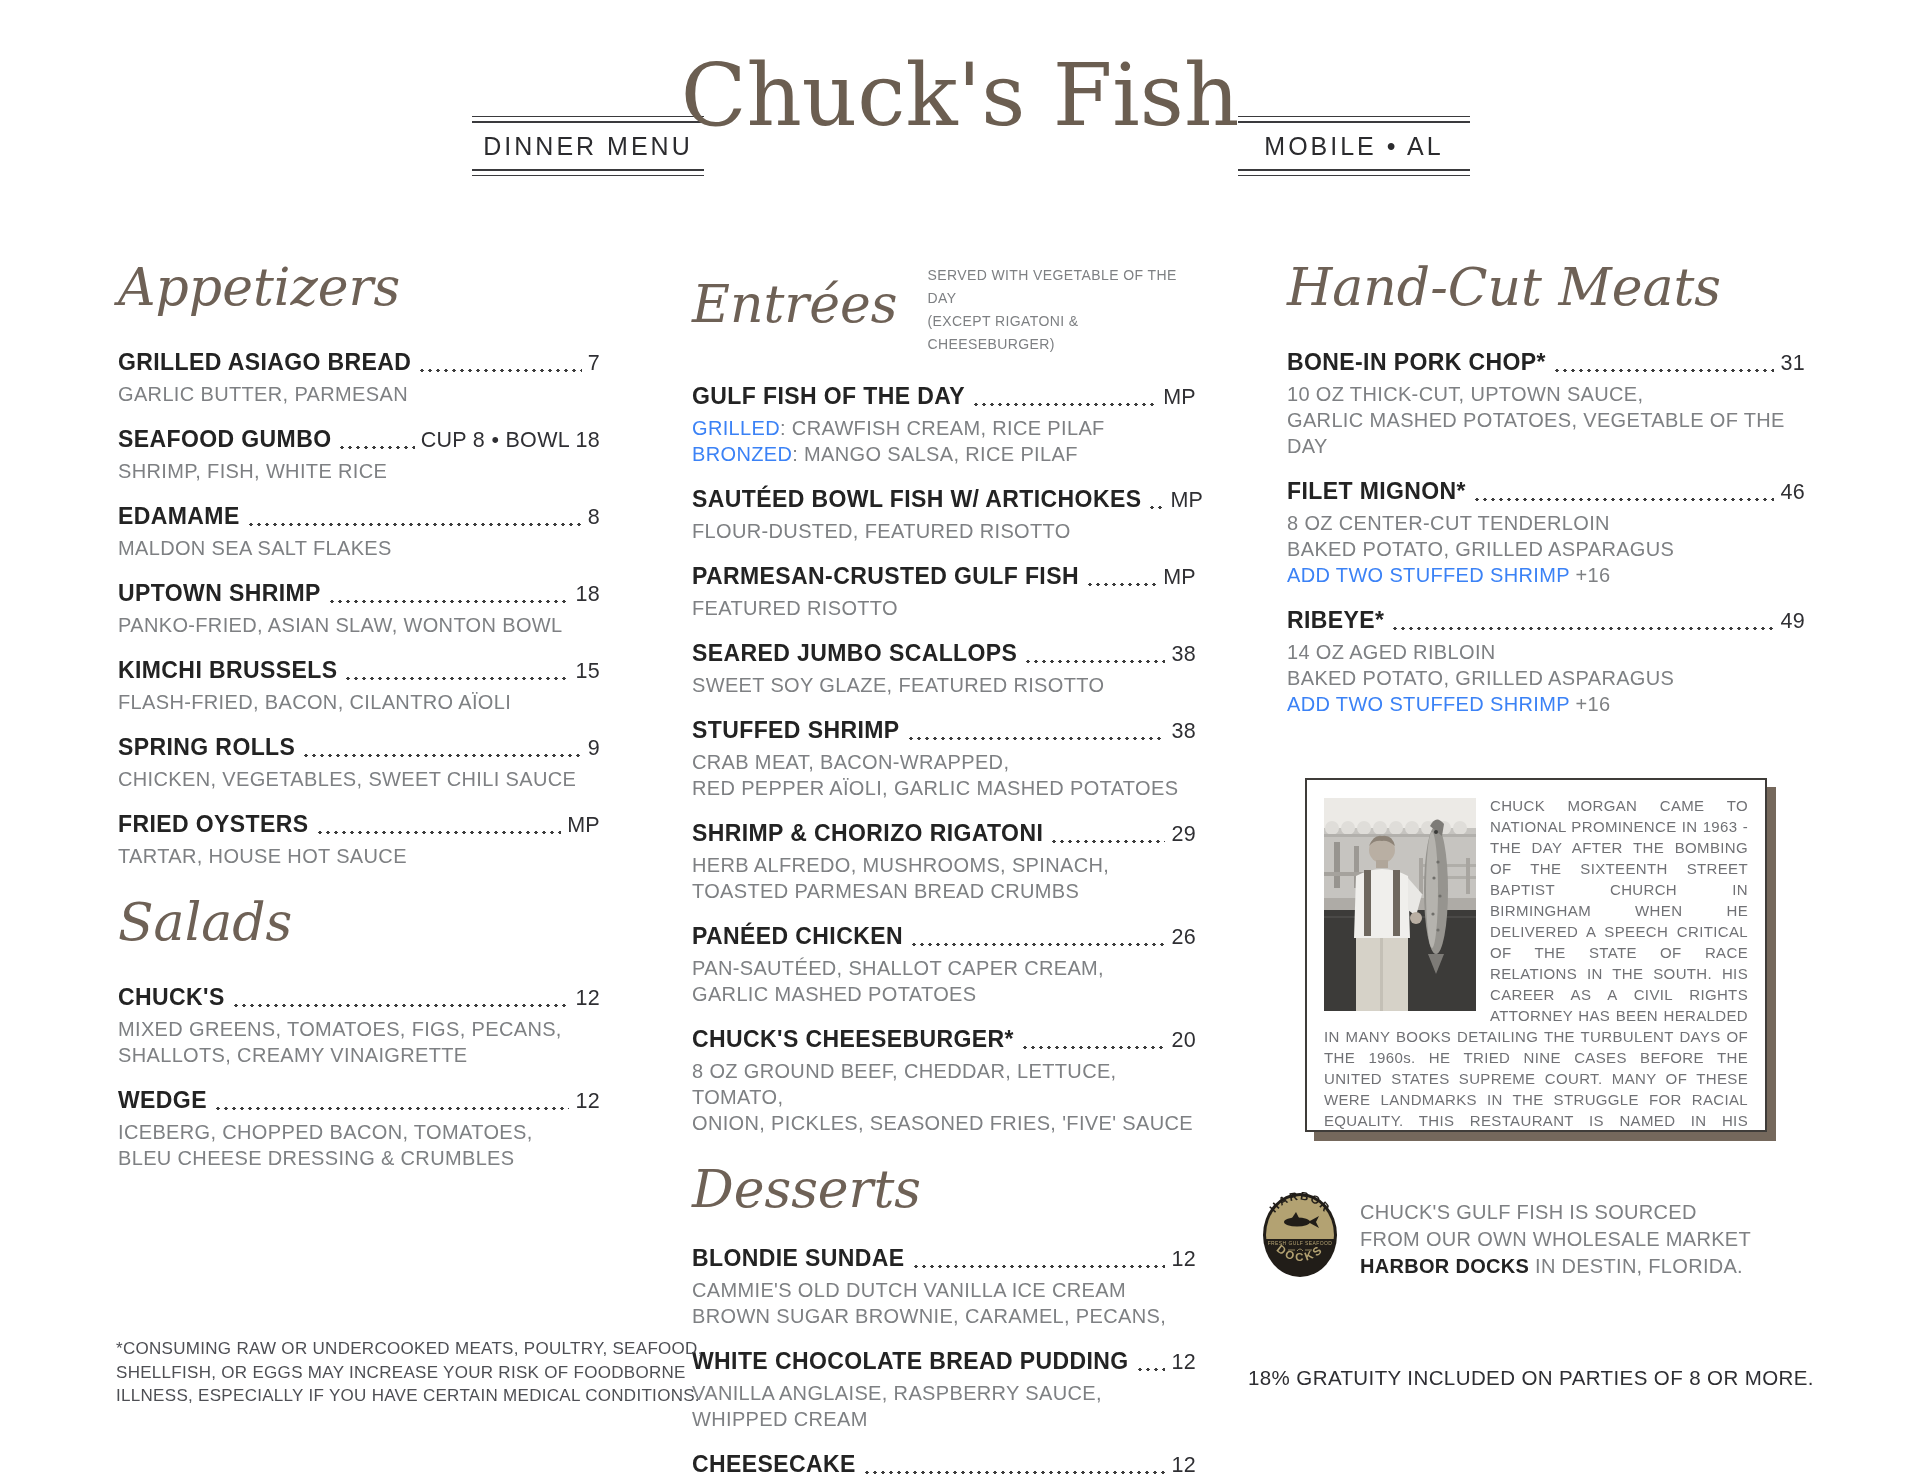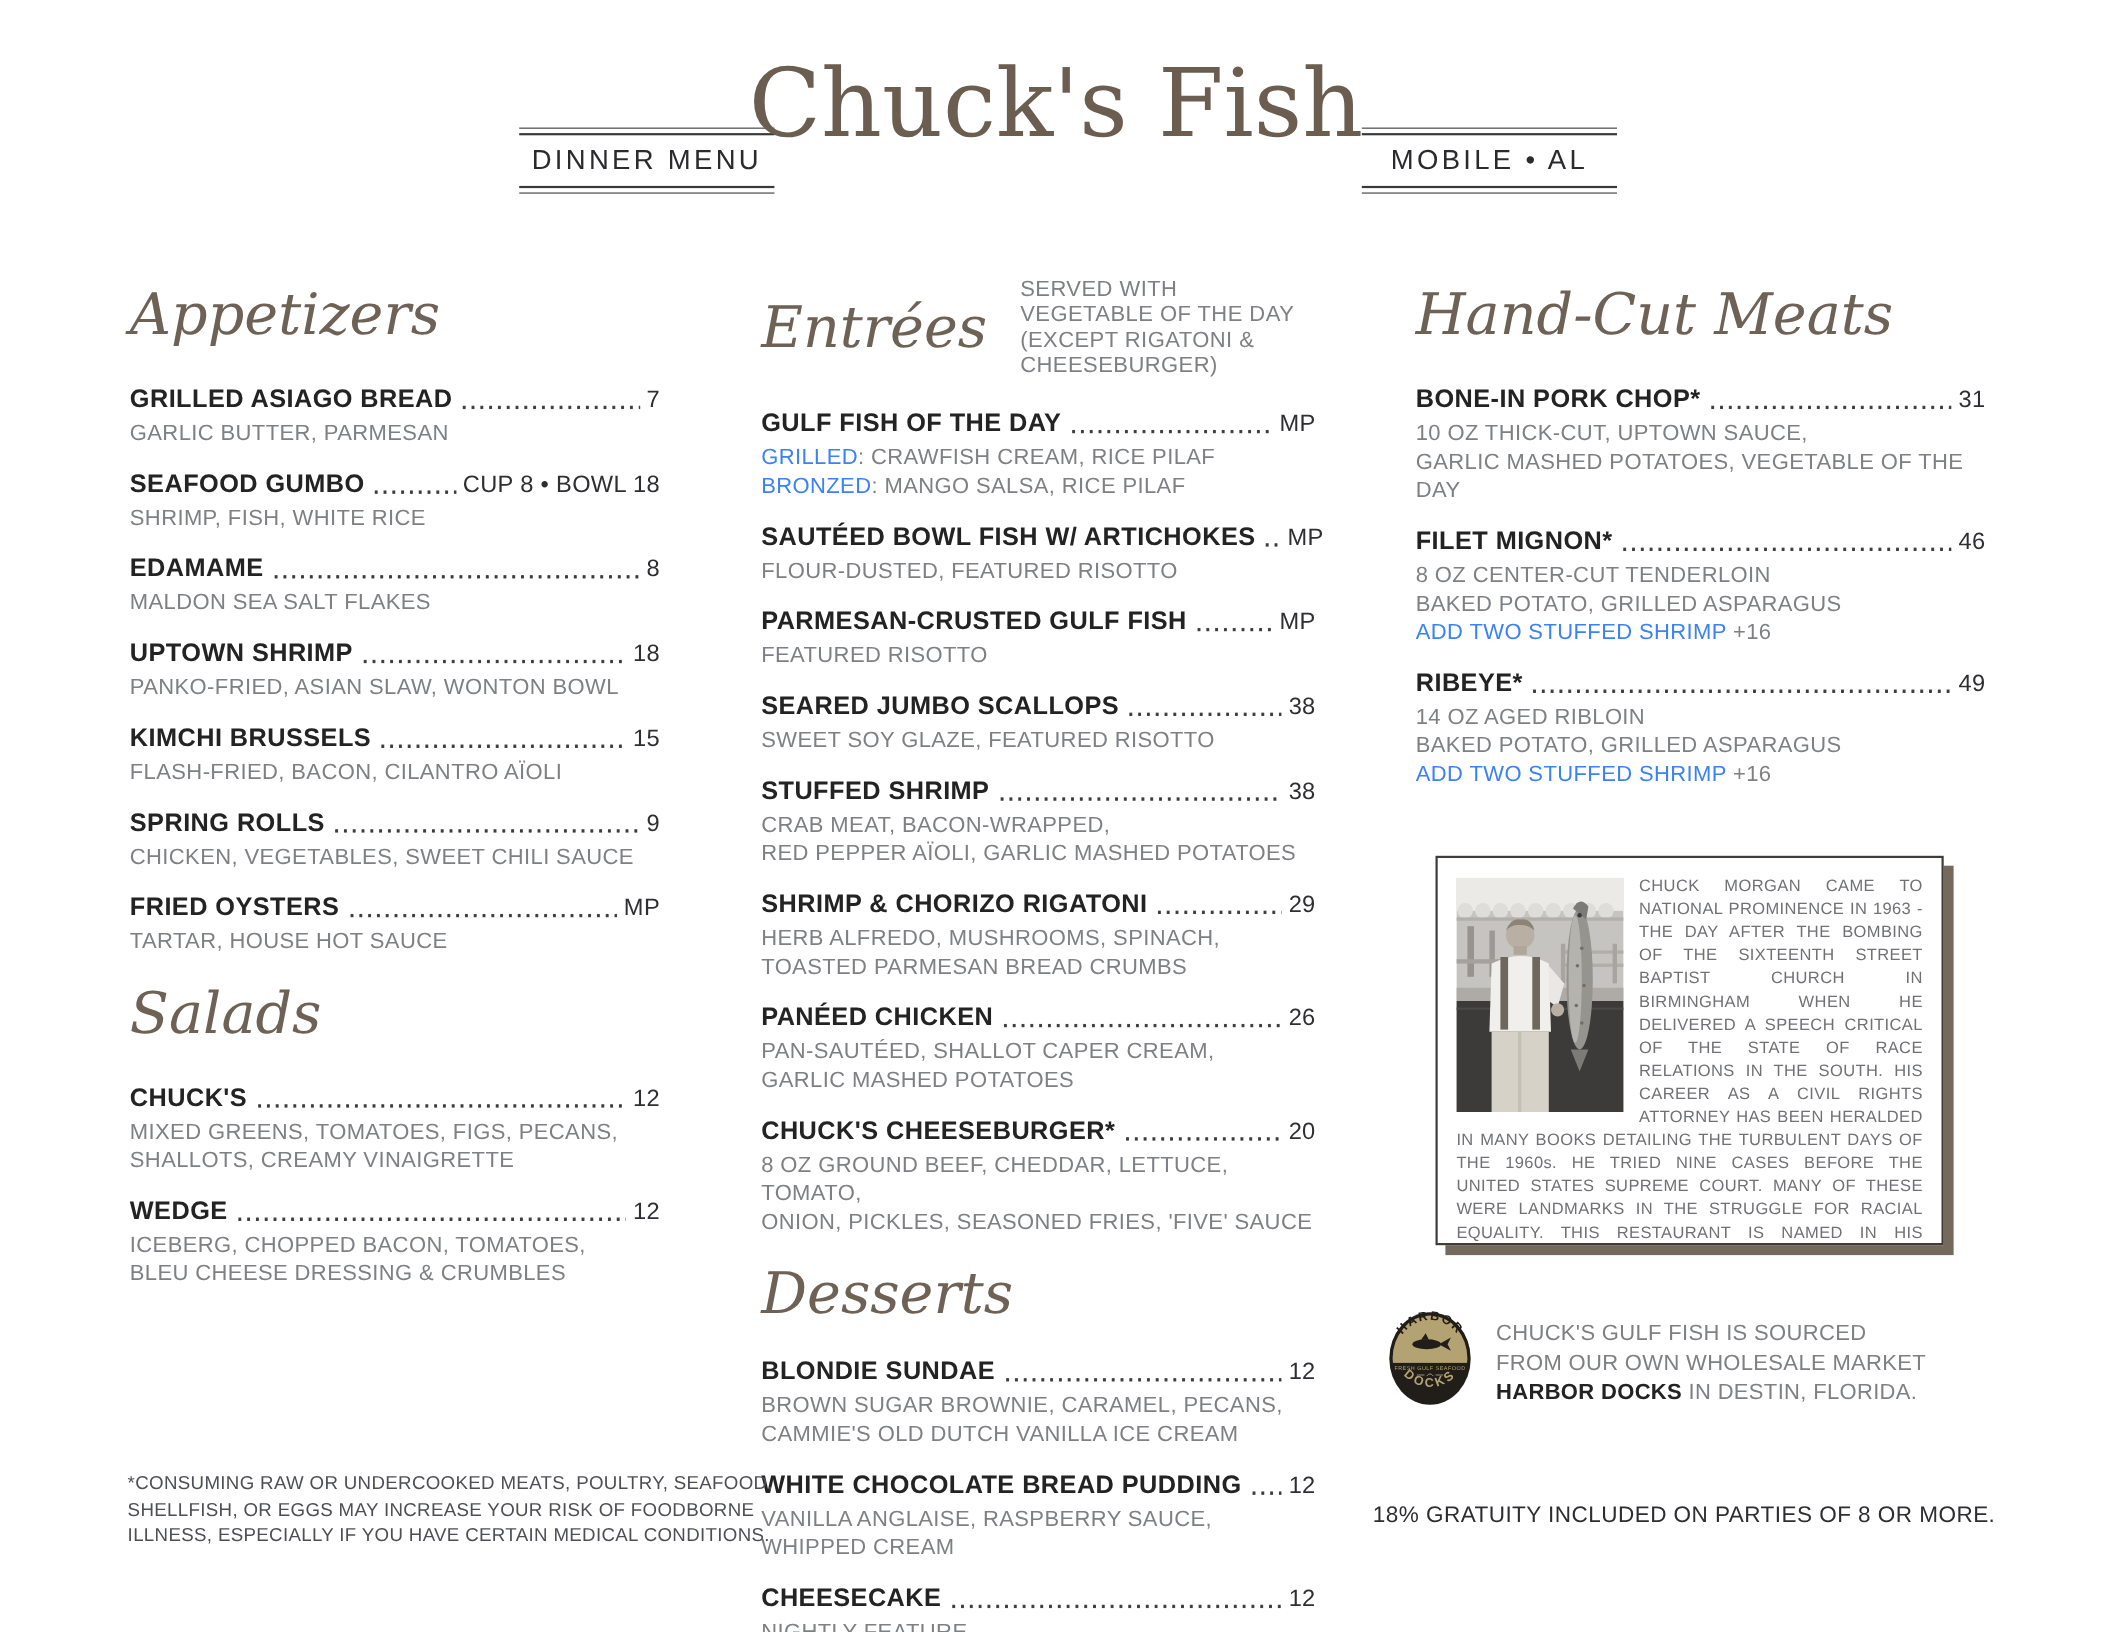--- a/index.html
+++ b/index.html
@@ -31,21 +31,21 @@
   #col-right { left:1287px; width:518px; }
 
   .script-head {
     font-family:"DejaVu Serif", serif; font-style:italic; font-size:52px;
     color:#6e6156; line-height:70px; margin:0 0 26px 0;
   }
   .script-head.mt { margin-top:14px; }
   .script-head.mt2 { margin-top:6px; margin-bottom:20px; }
   .entrees-head { display:flex; align-items:center; gap:30px; margin-bottom:26px; }
   .entrees-head .script-head { margin:0; }
-  .entrees-note { font-size:20px; line-height:23px; color:#7e8083; letter-spacing:.4px; }
+  .entrees-note { font-size:14px; line-height:23px; color:#7e8083; letter-spacing:.4px;margin-top:12px; }
 
   .mi { margin-bottom:18px; }
   .mi-line { display:flex; align-items:baseline; }
   .mi-name { font-size:23px; font-weight:bold; color:#232323; letter-spacing:.4px; line-height:28px; white-space:nowrap; }
   .mi-dots {
     flex:1 1 auto; min-width:16px; height:5px; margin:0 6px 4px 7px; align-self:flex-end;
     background-image:radial-gradient(circle, #3c3c3c 1.5px, transparent 1.8px);
     background-size:8px 5px; background-repeat:repeat-x; background-position:0 1px;
   }
   .mi-price { font-size:21.5px; color:#2f2f33; letter-spacing:.3px; white-space:nowrap; }
@@ -253,22 +253,22 @@
         </div>
       </div>
     <div class="script-head mt2">Desserts</div>
     <div>
         <div class="mi">
           <div class="mi-line">
             <span class="mi-name">BLONDIE SUNDAE</span>
             <span class="mi-dots"></span>
             <span class="mi-price">12</span>
           </div>
+          <div class="mi-desc"><span>CAMMIE'S OLD DUTCH VANILLA ICE CREAM</span></div>
           <div class="mi-desc"><span>BROWN SUGAR BROWNIE, CARAMEL, PECANS,</span></div>
-          <div class="mi-desc"><span>CAMMIE'S OLD DUTCH VANILLA ICE CREAM</span></div>
         </div>
         <div class="mi">
           <div class="mi-line">
             <span class="mi-name">WHITE CHOCOLATE BREAD PUDDING</span>
             <span class="mi-dots"></span>
             <span class="mi-price">12</span>
           </div>
           <div class="mi-desc"><span>VANILLA ANGLAISE, RASPBERRY SAUCE, WHIPPED CREAM</span></div>
         </div>
         <div class="mi">

